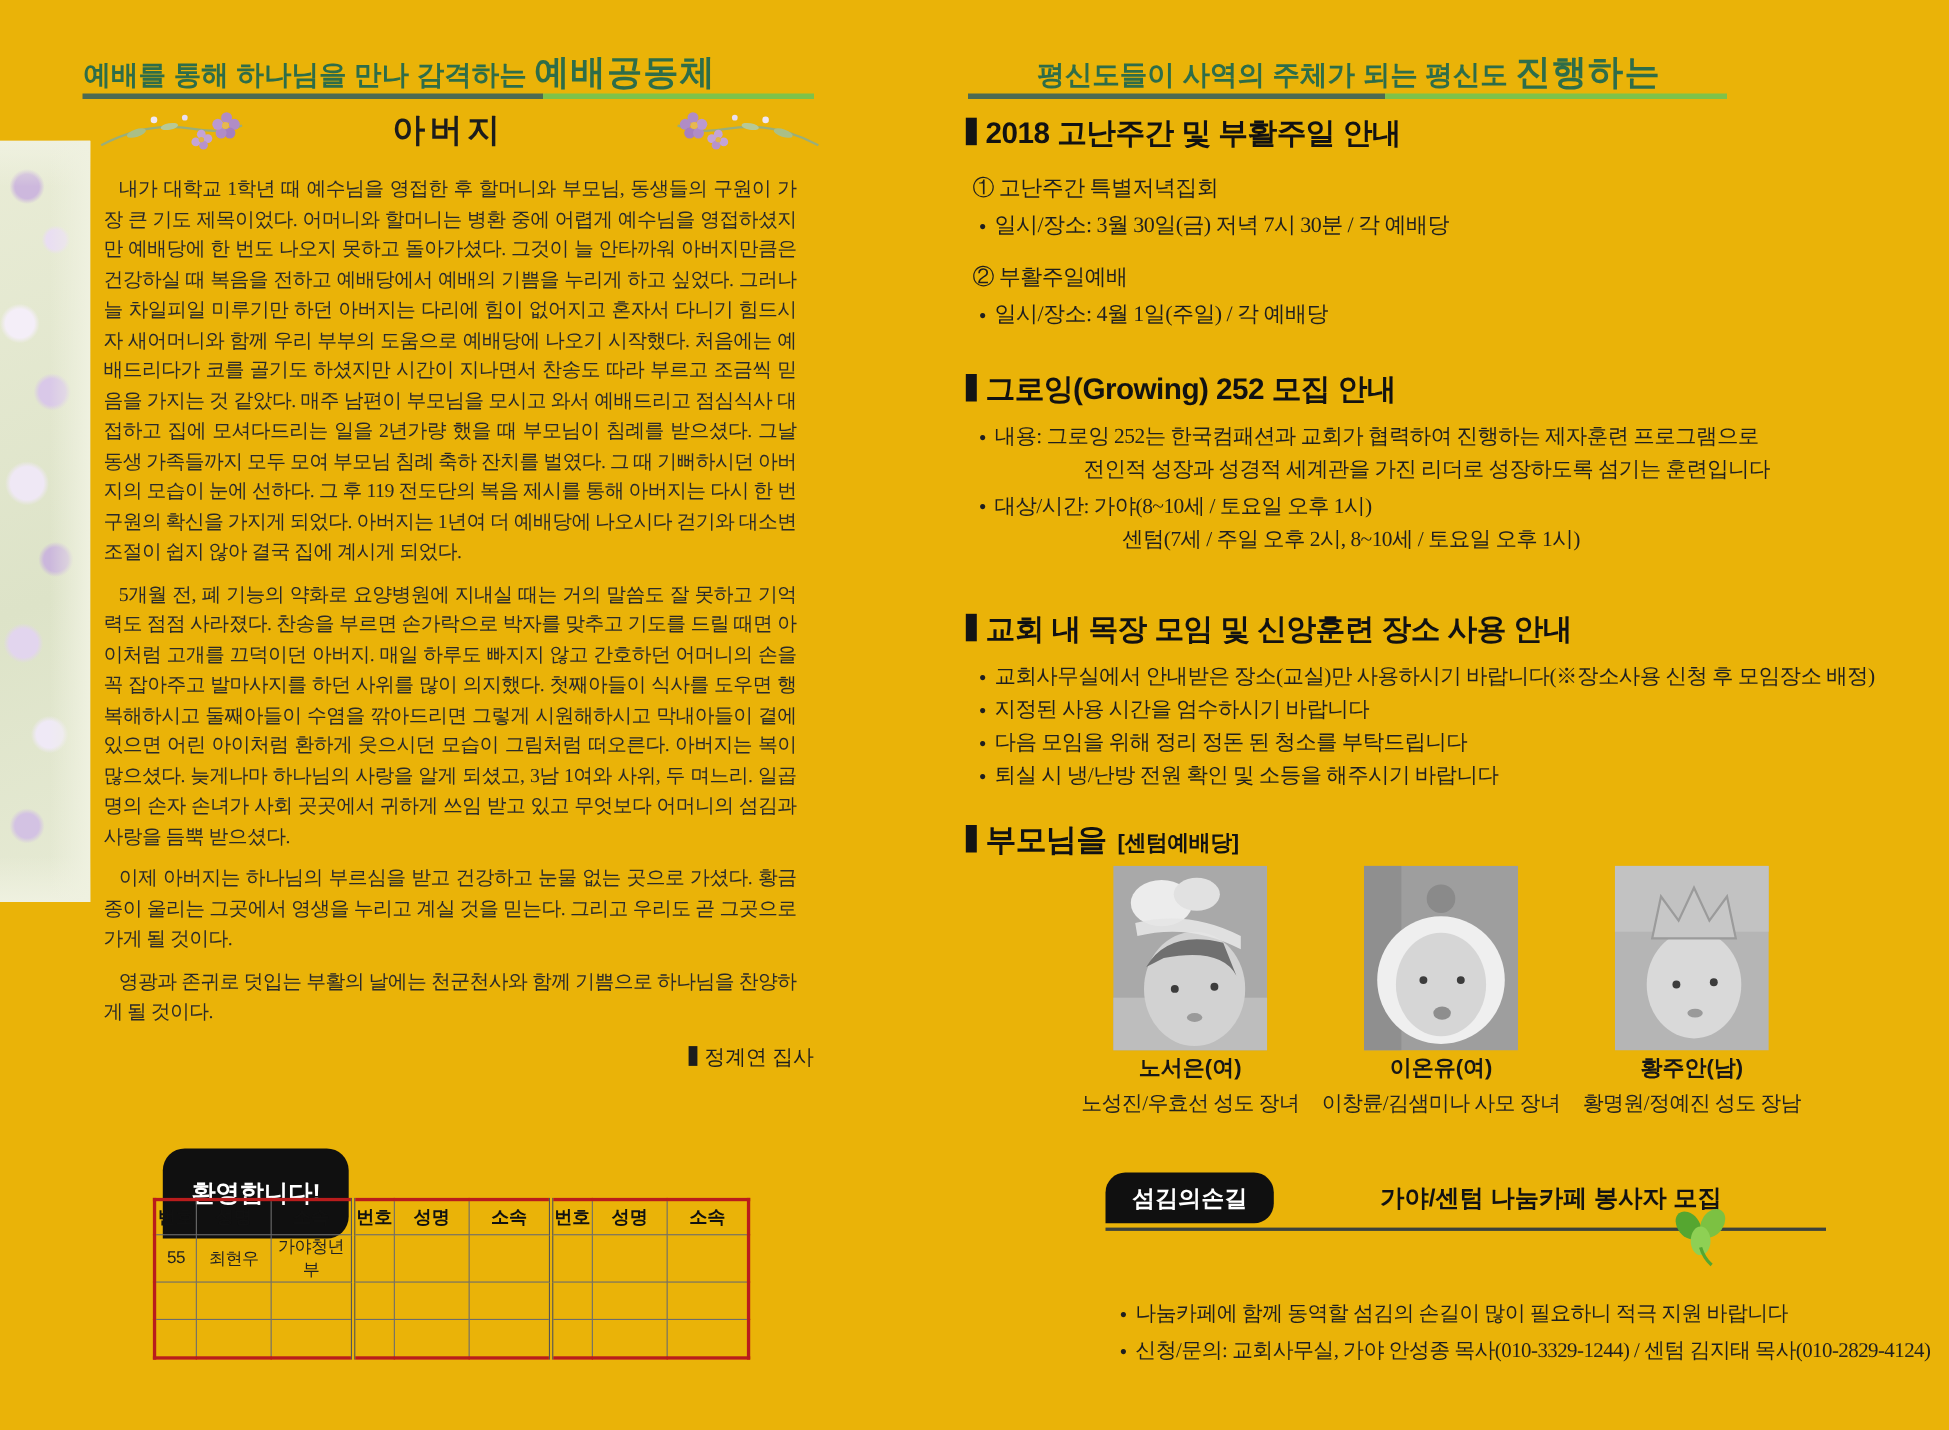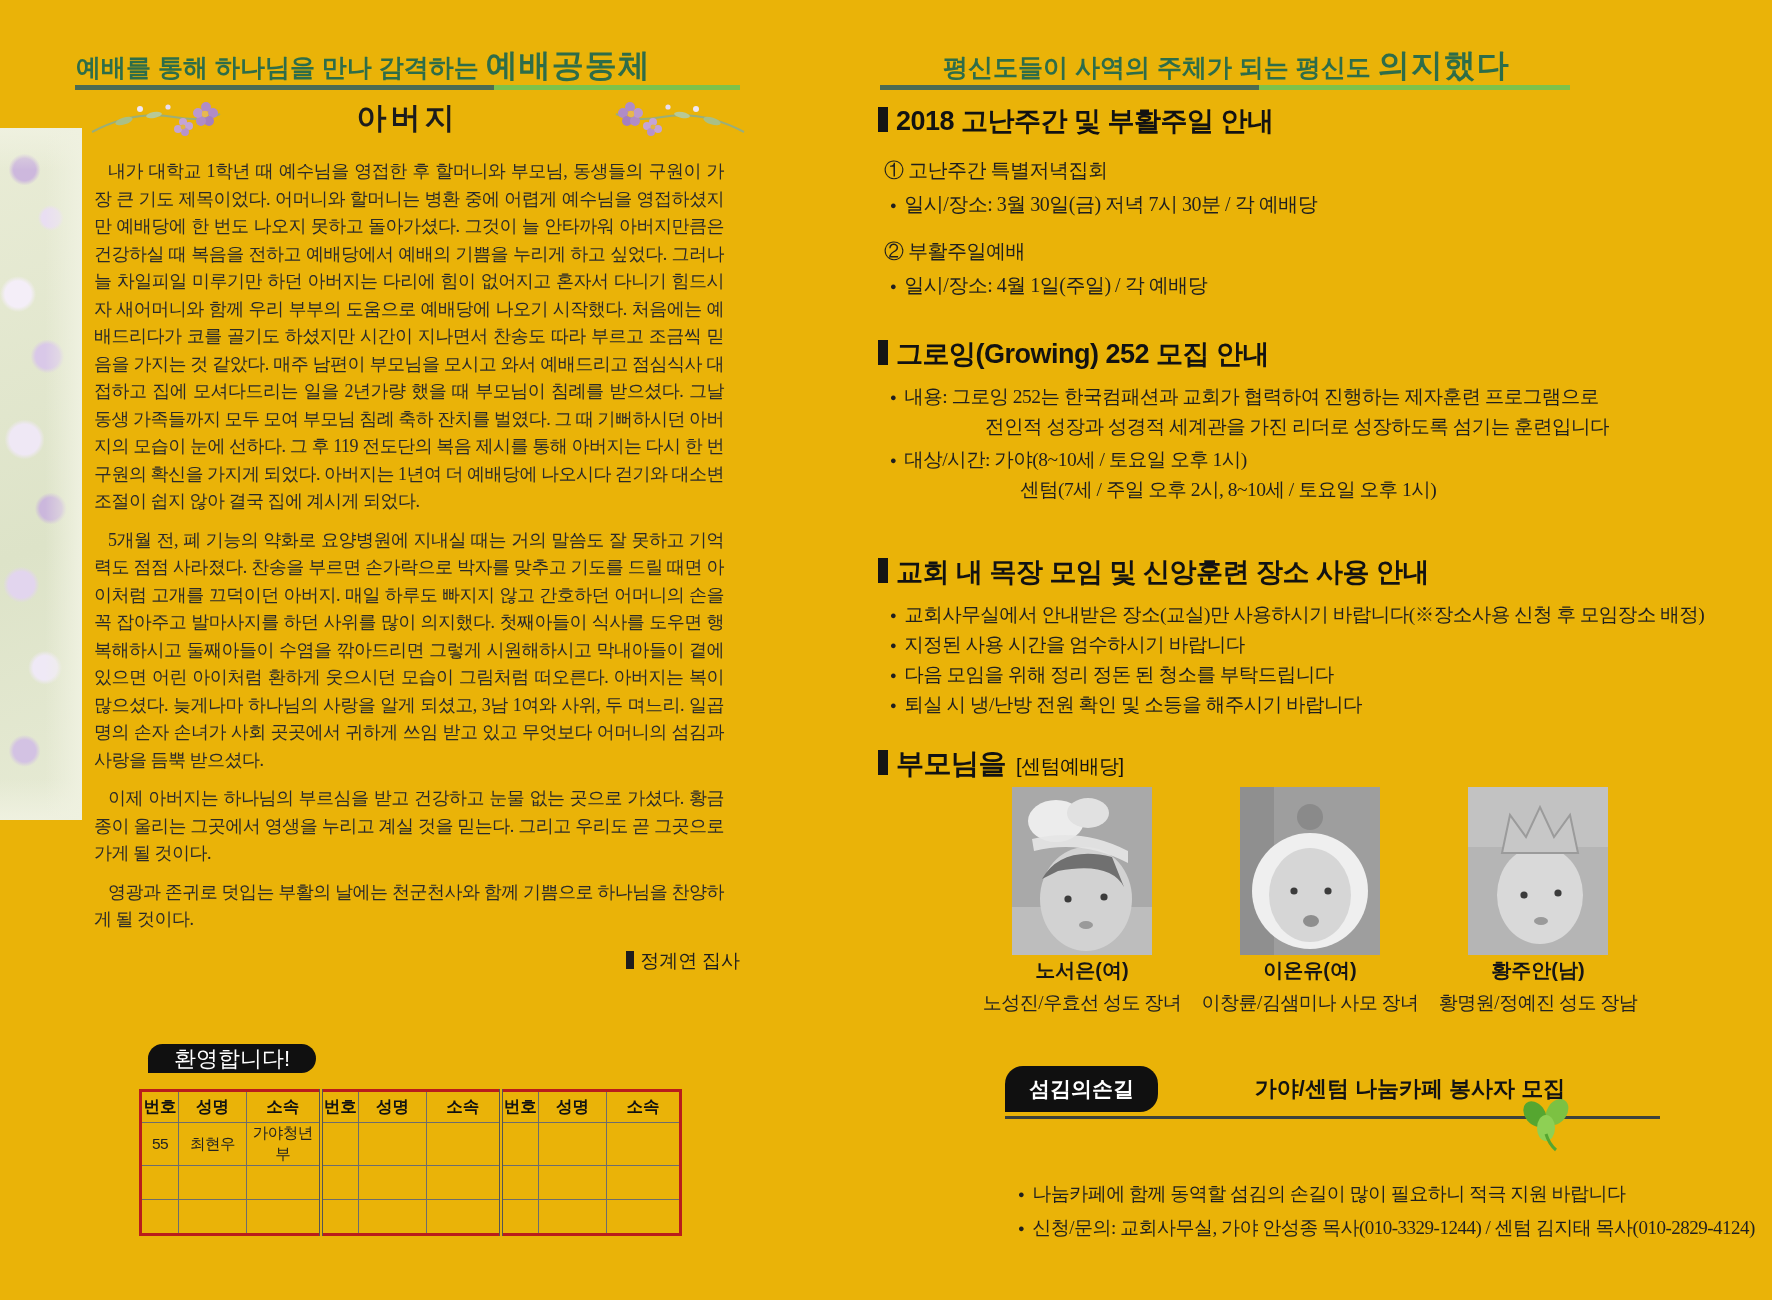--- a/index.html
+++ b/index.html
@@ -44,35 +44,35 @@
   .sprig-left{left:88px;}
   .sprig-right{left:598px;transform:scaleX(-1);}
   .article-body{position:absolute;left:94px;top:158px;width:646px;
     font-size:18px;line-height:27.5px;letter-spacing:-0.5px;
     text-align:justify;color:#2a2a2a;}
   .article-body p{margin:0 16px 11px 0;text-indent:14px;}
   .article-author{position:absolute;left:94px;top:948px;width:646px;text-align:right;
     font-size:19px;color:#1e1e1e;}
   .mk-sm{display:inline-block;width:8px;height:18px;background:#1d1d1d;margin-right:6px;vertical-align:-2px;}
   
-  .welcome-badge{position:absolute;left:148px;top:1044px;height:29px;padding:0 26px;
+  .welcome-badge{position:absolute;left:148px;top:1044px;height:50px;padding:16px 26px;
     background:#101010;color:#fff;border-radius:20px 20px 20px 0;
-    font-family:"Liberation Sans",sans-serif;font-size:22px;font-weight:400;
+    font-family:"Liberation Sans",sans-serif;font-size:22px;font-weight:700;
     display:flex;align-items:center;}
   table.welcome{position:absolute;left:139px;top:1089px;border-collapse:collapse;
     font-family:"Liberation Sans",sans-serif;border:3px solid #b91c1c;background:transparent;}
   table.welcome th,table.welcome td{border:1px solid #6d6d6d;text-align:center;padding:0;}
   table.welcome th{font-size:16.5px;font-weight:700;height:30px;color:#111;}
   table.welcome td{font-size:15.5px;height:33px;color:#222;letter-spacing:-0.5px;}
   table.welcome .grp{border-left:4px double #555;}
   
   .sec-h{position:absolute;white-space:nowrap;font-family:"Liberation Sans",sans-serif;
     font-weight:700;font-size:27px;color:#121212;letter-spacing:-0.5px;}
   .mk{display:inline-block;width:10px;height:25px;background:#141414;margin-right:8px;vertical-align:-2px;}
-  .sec-sub{font-size:20px;font-weight:400;margin-left:10px;}
+  .sec-sub{font-size:20px;font-weight:700;margin-left:10px;}
   .line{position:absolute;white-space:nowrap;font-size:19.5px;letter-spacing:-0.5px;color:#1f1f1f;}
   .dot::before{content:"\25CF";font-size:11px;margin-right:8px;vertical-align:2px;}
   
   .baby-photo{position:absolute;top:787px;width:140px;height:168px;}
   .cap-name{position:absolute;top:957px;width:260px;text-align:center;white-space:nowrap;
     font-size:20px;font-weight:700;font-family:"Liberation Sans",sans-serif;color:#161616;}
   .cap-family{position:absolute;top:990px;width:280px;text-align:center;white-space:nowrap;
     font-size:19px;letter-spacing:-0.5px;color:#222;}
   
   .cafe-badge{position:absolute;left:1005px;top:1066px;height:46px;padding:0 24px;
@@ -215,21 +215,21 @@
       <td></td>
       <td></td>
       <td class="grp"></td>
       <td></td>
       <td></td>
     </tr>
   </tbody>
     </table>
 
   <div class="page-header" style="left:943px;top:44px;">
-    <span class="prefix">평신도들이 사역의 주체가 되는 평신도 </span><span class="emph">의지했다</span>
+    <span class="prefix">평신도들이 사역의 주체가 되는 평신도 </span><span class="emph">진행하는</span>
   </div>
   <div class="header-rule rule-right"></div>
 
   <div class="sec-h" style="left:878px;top:103px;">
     <span class="mk"></span><span>2018 고난주간 및 부활주일 안내</span>
   </div>
   <div class="line" style="left:884px;top:157px;font-size:20px;">① 고난주간 특별저녁집회</div>
   <div class="line dot" style="left:890px;top:191px;font-size:20px;">일시/장소: 3월 30일(금) 저녁 7시 30분 / 각 예배당</div>
   <div class="line" style="left:884px;top:238px;font-size:20px;">② 부활주일예배</div>
   <div class="line dot" style="left:890px;top:272px;font-size:20px;">일시/장소: 4월 1일(주일) / 각 예배당</div>

